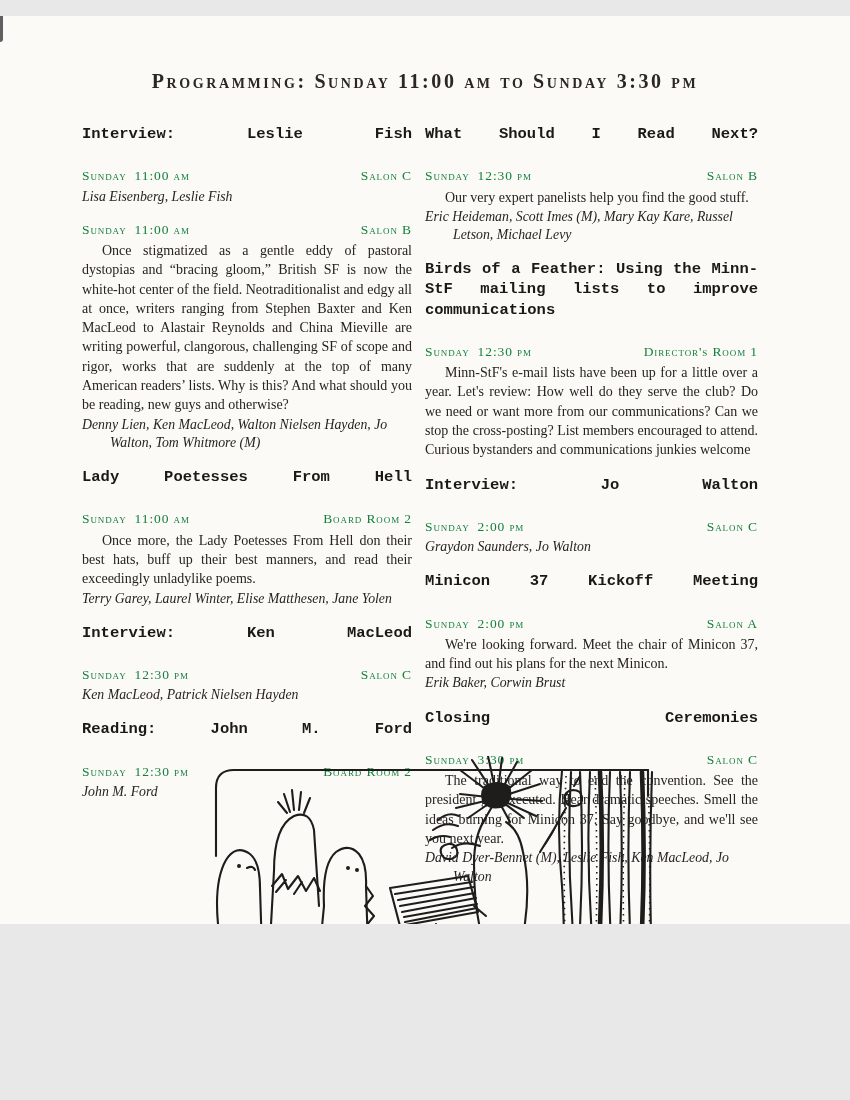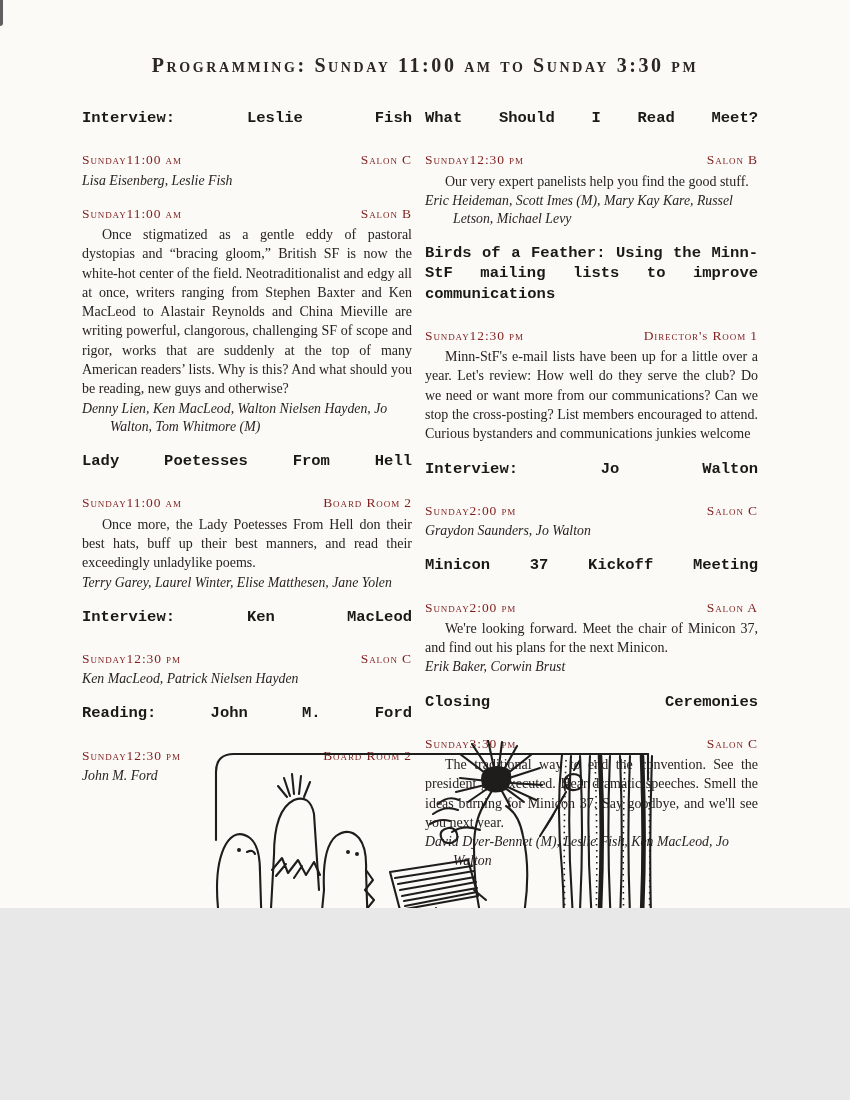--- a/index.html
+++ b/index.html
@@ -1,37 +1,37 @@
 <!DOCTYPE html>
 <html><head>
 <meta charset="utf-8">
 <style>
   html,body{margin:0;padding:0;background:#e8e8e8;}
   .page{
     position:relative;width:850px;height:908px;background:#fbfaf7;
     font-family:"Liberation Serif",serif;color:#221f1c;overflow:hidden;
-    margin:0 auto;
+    margin:16px auto;
   }
   .scan-sliver{position:absolute;left:0;top:0;width:3px;height:26px;background:#3a3a3a;border-radius:0 0 3px 0;opacity:.8;}
   .page-header{
     position:absolute;top:54px;left:0;width:100%;text-align:center;
     font-size:20px;font-weight:600;font-variant:small-caps;letter-spacing:2.6px;margin:0;color:#2a2724;
   }
   .col{position:absolute;top:108px;}
   .col-left{left:82px;width:330px;}
   .col-right{left:425px;width:333px;}
   .event{margin-bottom:15px;}
   .event-title{
     font-family:Liberation Mono, monospace;font-weight:bold;font-size:15.5px;
     line-height:1.3;margin:0 0 3px 0;color:#1b1916;text-align:justify;
   }
   .event-title::after{content:"";display:inline-block;width:100%;}
   .meta{
     display:flex;font-variant:small-caps;font-size:13.5px;letter-spacing:.9px;
-    line-height:1.35;margin-bottom:2px;color:#7f1d1d;
+    line-height:1.35;margin-bottom:2px;color:#15803d;gap:8px;
   }
   .meta .day{flex:0 0 auto;}
   .meta .time{flex:1 1 auto;text-align:left;}
   .meta .room{flex:0 0 auto;text-align:right;font-family:Liberation Serif, serif;}
   .desc{
     margin:0;text-align:justify;font-size:14px;line-height:1.38;text-indent:20px;color:#262321;
   }
   .panelists{
     margin:1px 0 0 0;font-style:italic;font-size:13.8px;line-height:1.32;
     padding-left:28px;text-indent:-28px;color:#262321;
@@ -112,21 +112,21 @@
         <span class="time">12:30 pm</span>
         <span class="room">Board Room 2</span>
       </div>
       <p class="panelists">John M. Ford</p>
     </section>
   </div>
 
   <div class="col col-right">
 
     <section class="event">
-      <h2 class="event-title">What Should I Read Meet?</h2>
+      <h2 class="event-title">What Should I Read Next?</h2>
       <div class="meta">
         <span class="day">Sunday</span>
         <span class="time">12:30 pm</span>
         <span class="room">Salon B</span>
       </div>
       <p class="desc">Our very expert panelists help you find the good stuff.</p>
       <p class="panelists">Eric Heideman, Scott Imes (M), Mary Kay Kare, Russel Letson, Michael Levy</p>
     </section>
 
     <section class="event">

